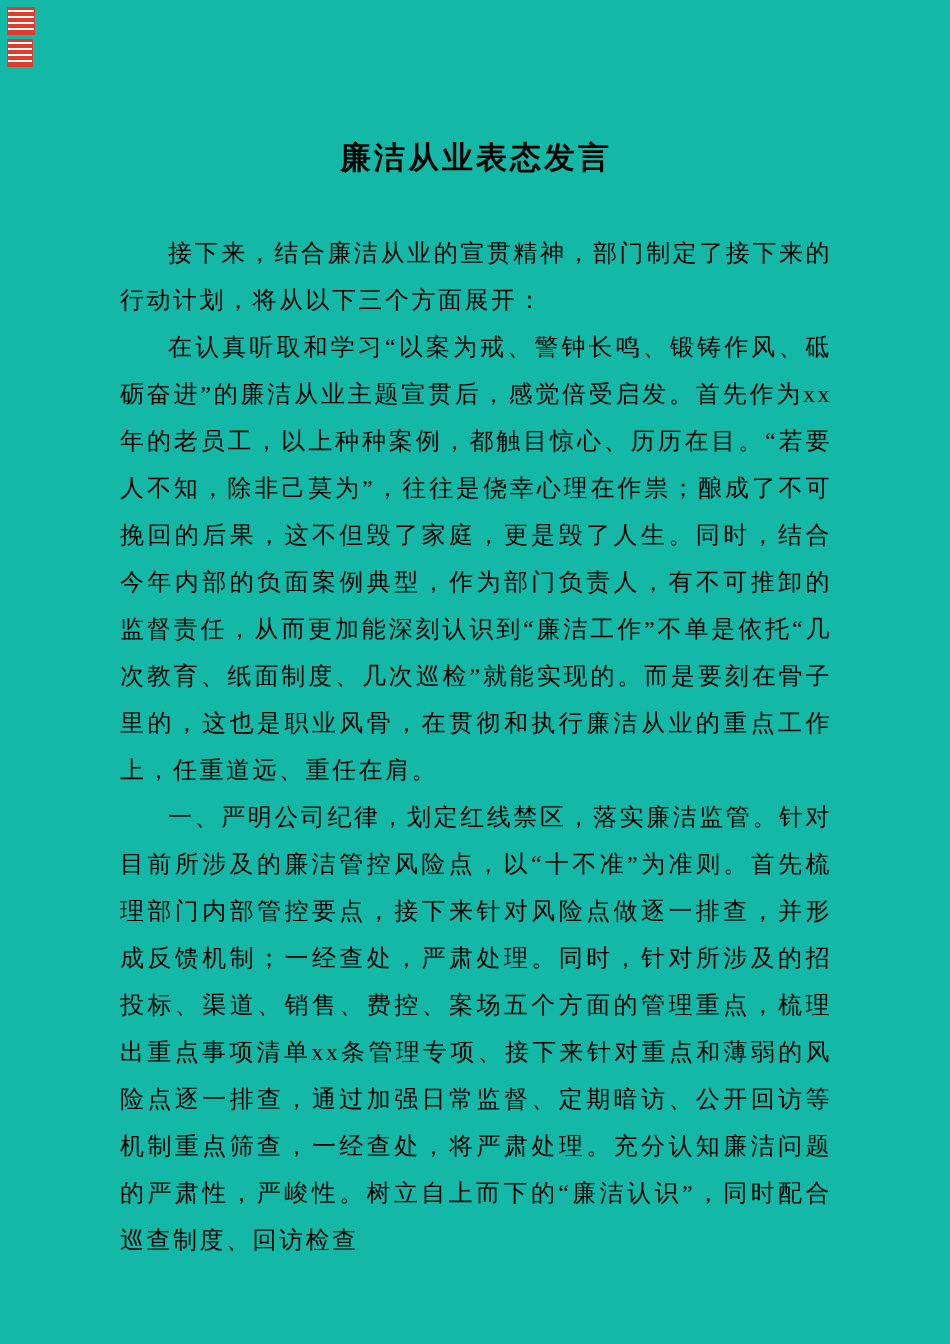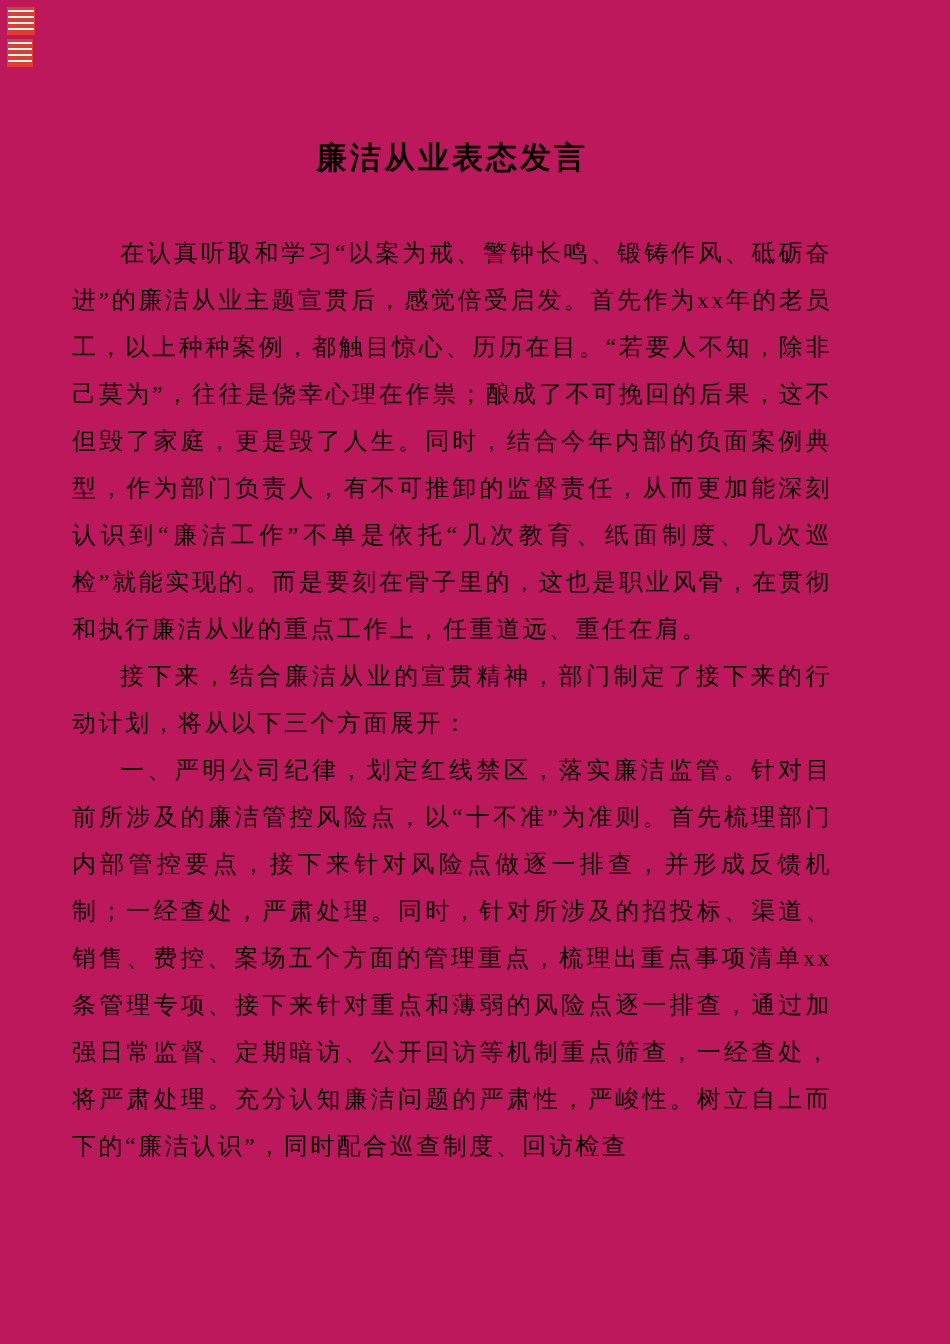--- a/index.html
+++ b/index.html
@@ -12,22 +12,22 @@
     height: 1344px;
     position: relative;
     overflow: hidden;
     font-family: "Liberation Serif", "DejaVu Serif", serif;
     color: #000000;
   }
   .page {
     position: absolute;
     inset: 0;
     box-sizing: border-box;
-    padding: 138px 118px 0 72px;
-    background: #be185d;
+    padding: 138px 118px 0 120px;
+    background: #14b8a6;
   }
   .corner-marks {
     position: absolute;
     left: 6px;
     top: 6px;
     width: 40px;
     height: 70px;
   }
   .mark {
     position: absolute;
@@ -69,19 +69,19 @@
 
 <div class="page">
 
   <div class="corner-marks">
     <span class="mark mark1"></span>
     <span class="mark mark2"></span>
   </div>
 
   <h1 class="title">廉洁从业表态发言</h1>
 
+  <p class="body-p">接下来，结合廉洁从业的宣贯精神，部门制定了接下来的行动计划，将从以下三个方面展开：</p>
+
   <p class="body-p">在认真听取和学习“以案为戒、警钟长鸣、锻铸作风、砥砺奋进”的廉洁从业主题宣贯后，感觉倍受启发。首先作为xx年的老员工，以上种种案例，都触目惊心、历历在目。“若要人不知，除非己莫为”，往往是侥幸心理在作祟；酿成了不可挽回的后果，这不但毁了家庭，更是毁了人生。同时，结合今年内部的负面案例典型，作为部门负责人，有不可推卸的监督责任，从而更加能深刻认识到“廉洁工作”不单是依托“几次教育、纸面制度、几次巡检”就能实现的。而是要刻在骨子里的，这也是职业风骨，在贯彻和执行廉洁从业的重点工作上，任重道远、重任在肩。</p>
-
-  <p class="body-p">接下来，结合廉洁从业的宣贯精神，部门制定了接下来的行动计划，将从以下三个方面展开：</p>
 
   <p class="body-p"><span class="bold">一、严明公司纪律，划定红线禁区，落实廉洁监管。</span><span>针对目前所涉及的廉洁管控风险点，以“十不准”为准则。首先梳理部门内部管控要点，接下来针对风险点做逐一排查，并形成反馈机制；一经查处，严肃处理。同时，针对所涉及的招投标、渠道、销售、费控、案场五个方面的管理重点，梳理出重点事项清单xx条管理专项、接下来针对重点和薄弱的风险点逐一排查，通过加强日常监督、定期暗访、公开回访等机制重点筛查，一经查处，将严肃处理。充分认知廉洁问题的严肃性，严峻性。树立自上而下的“廉洁认识”，同时配合巡查制度、回访检查</span></p>
 
 </div>
 
 </body></html>

